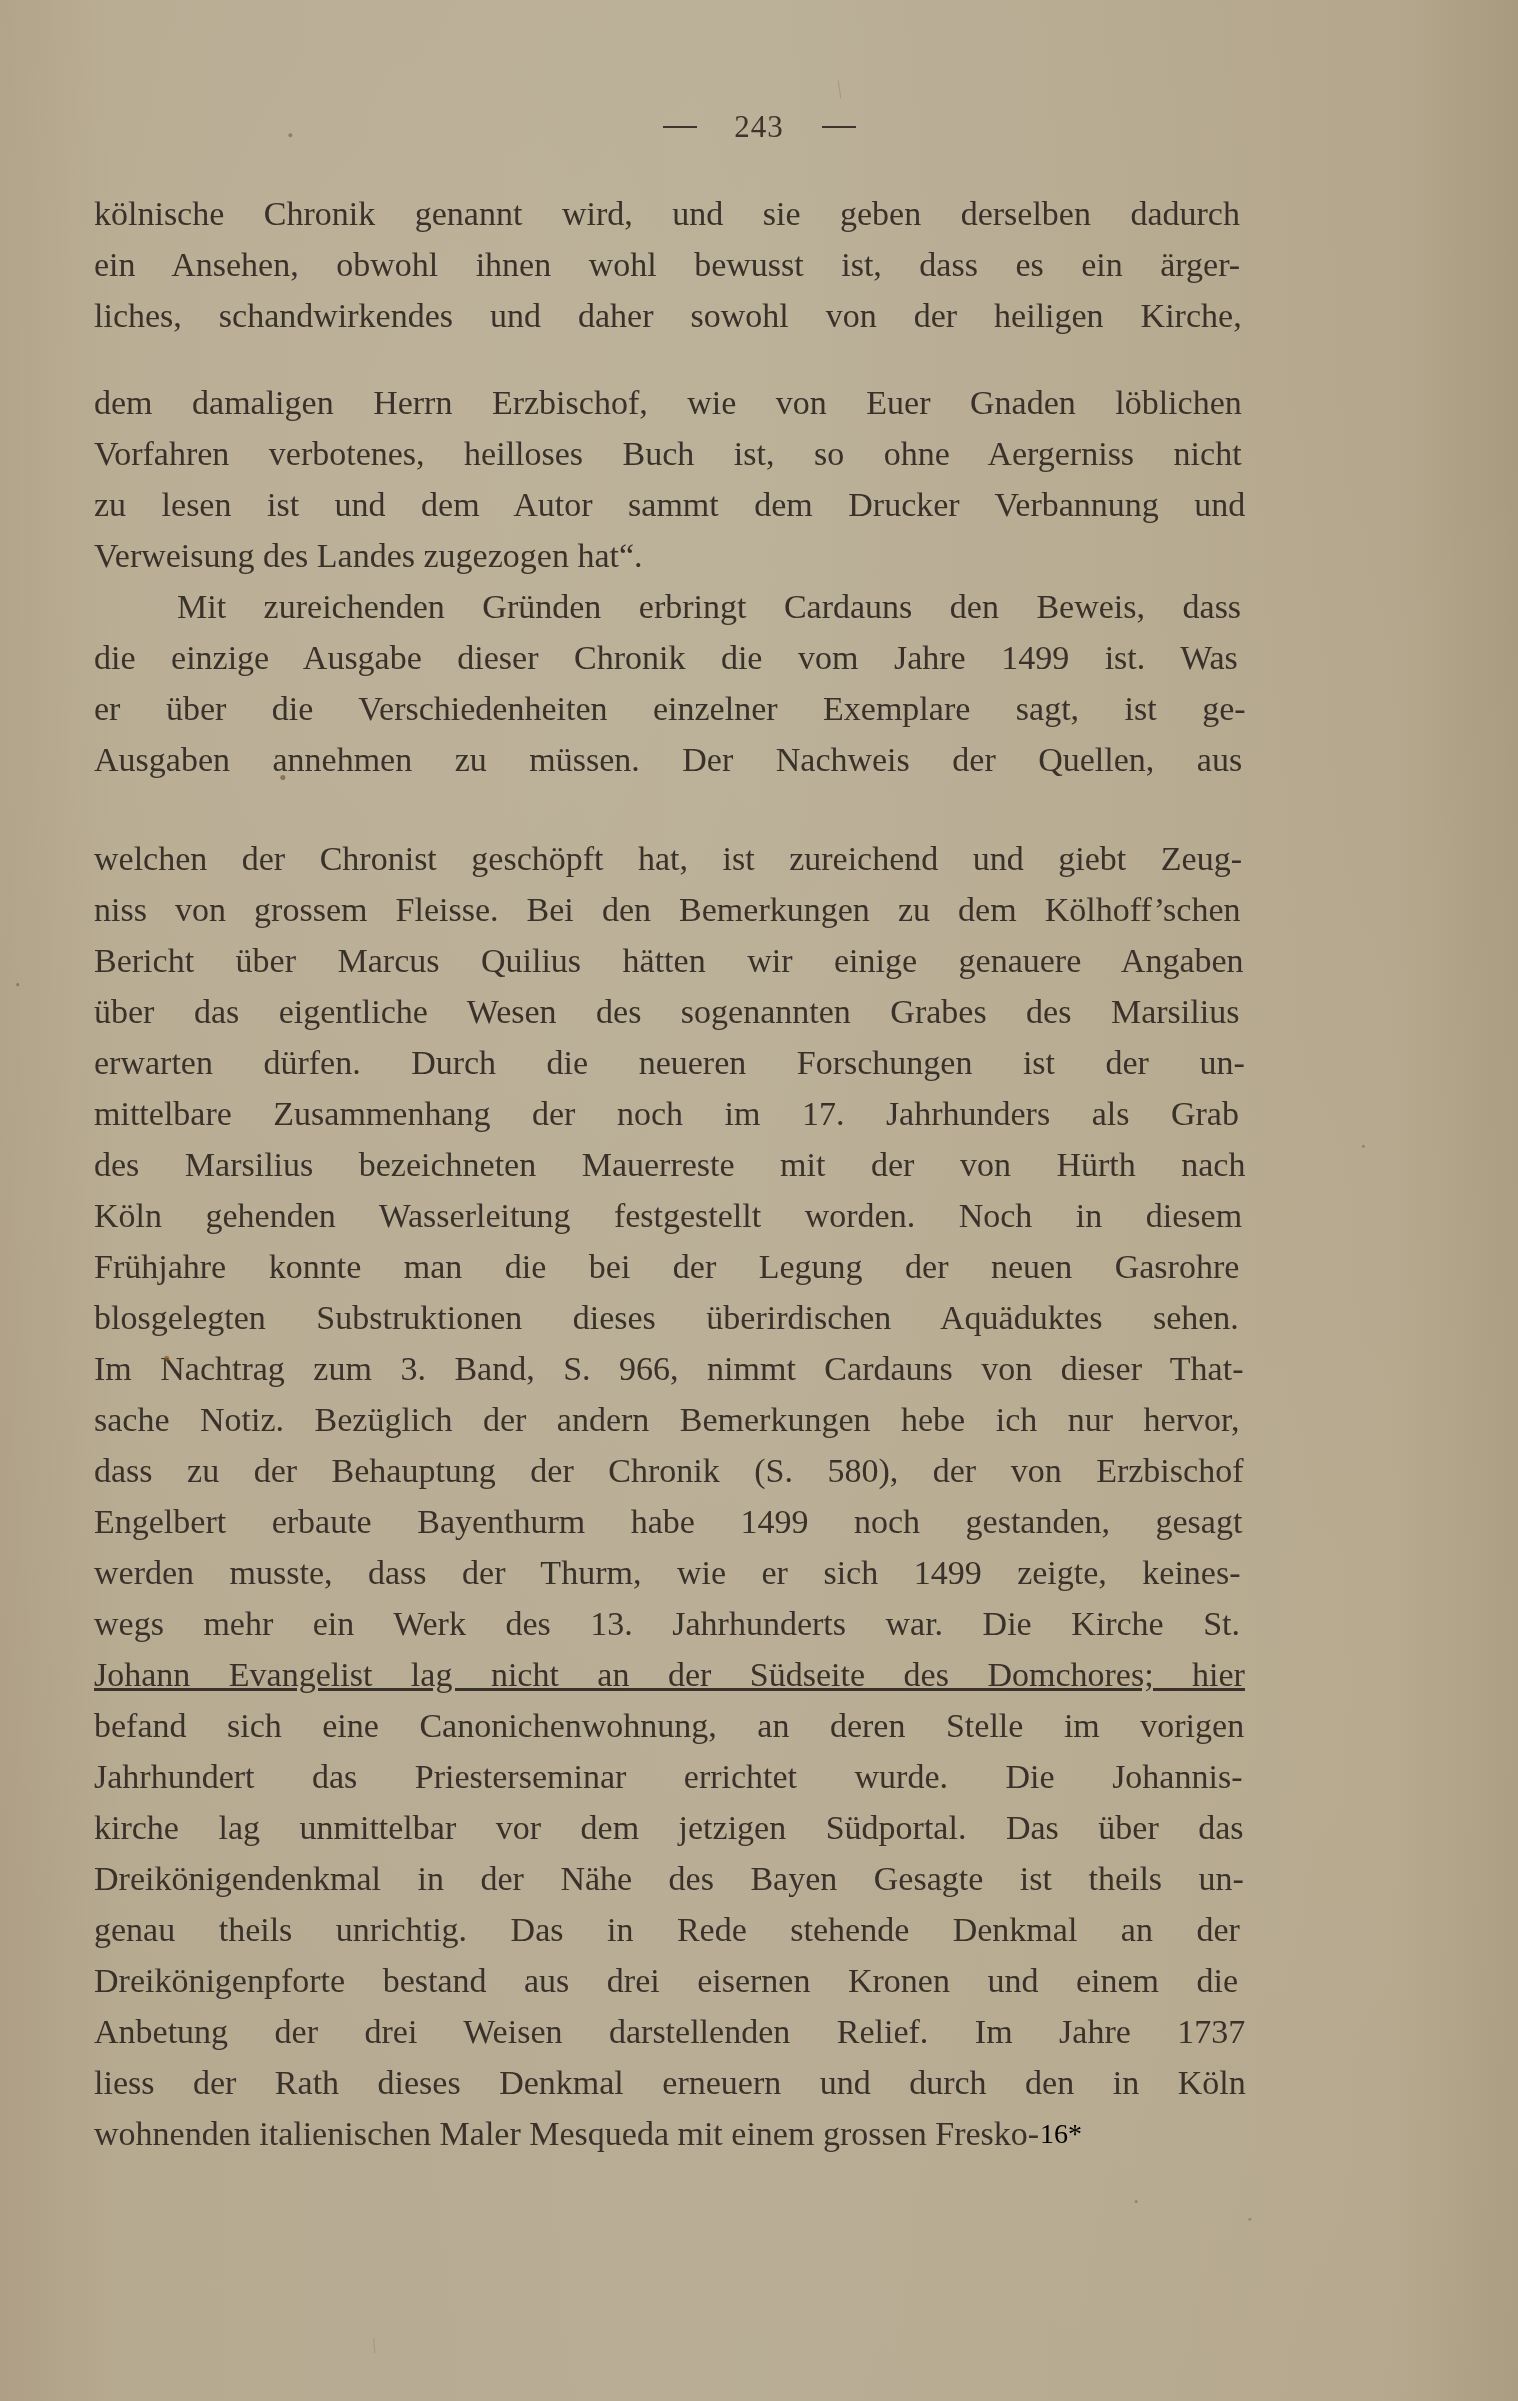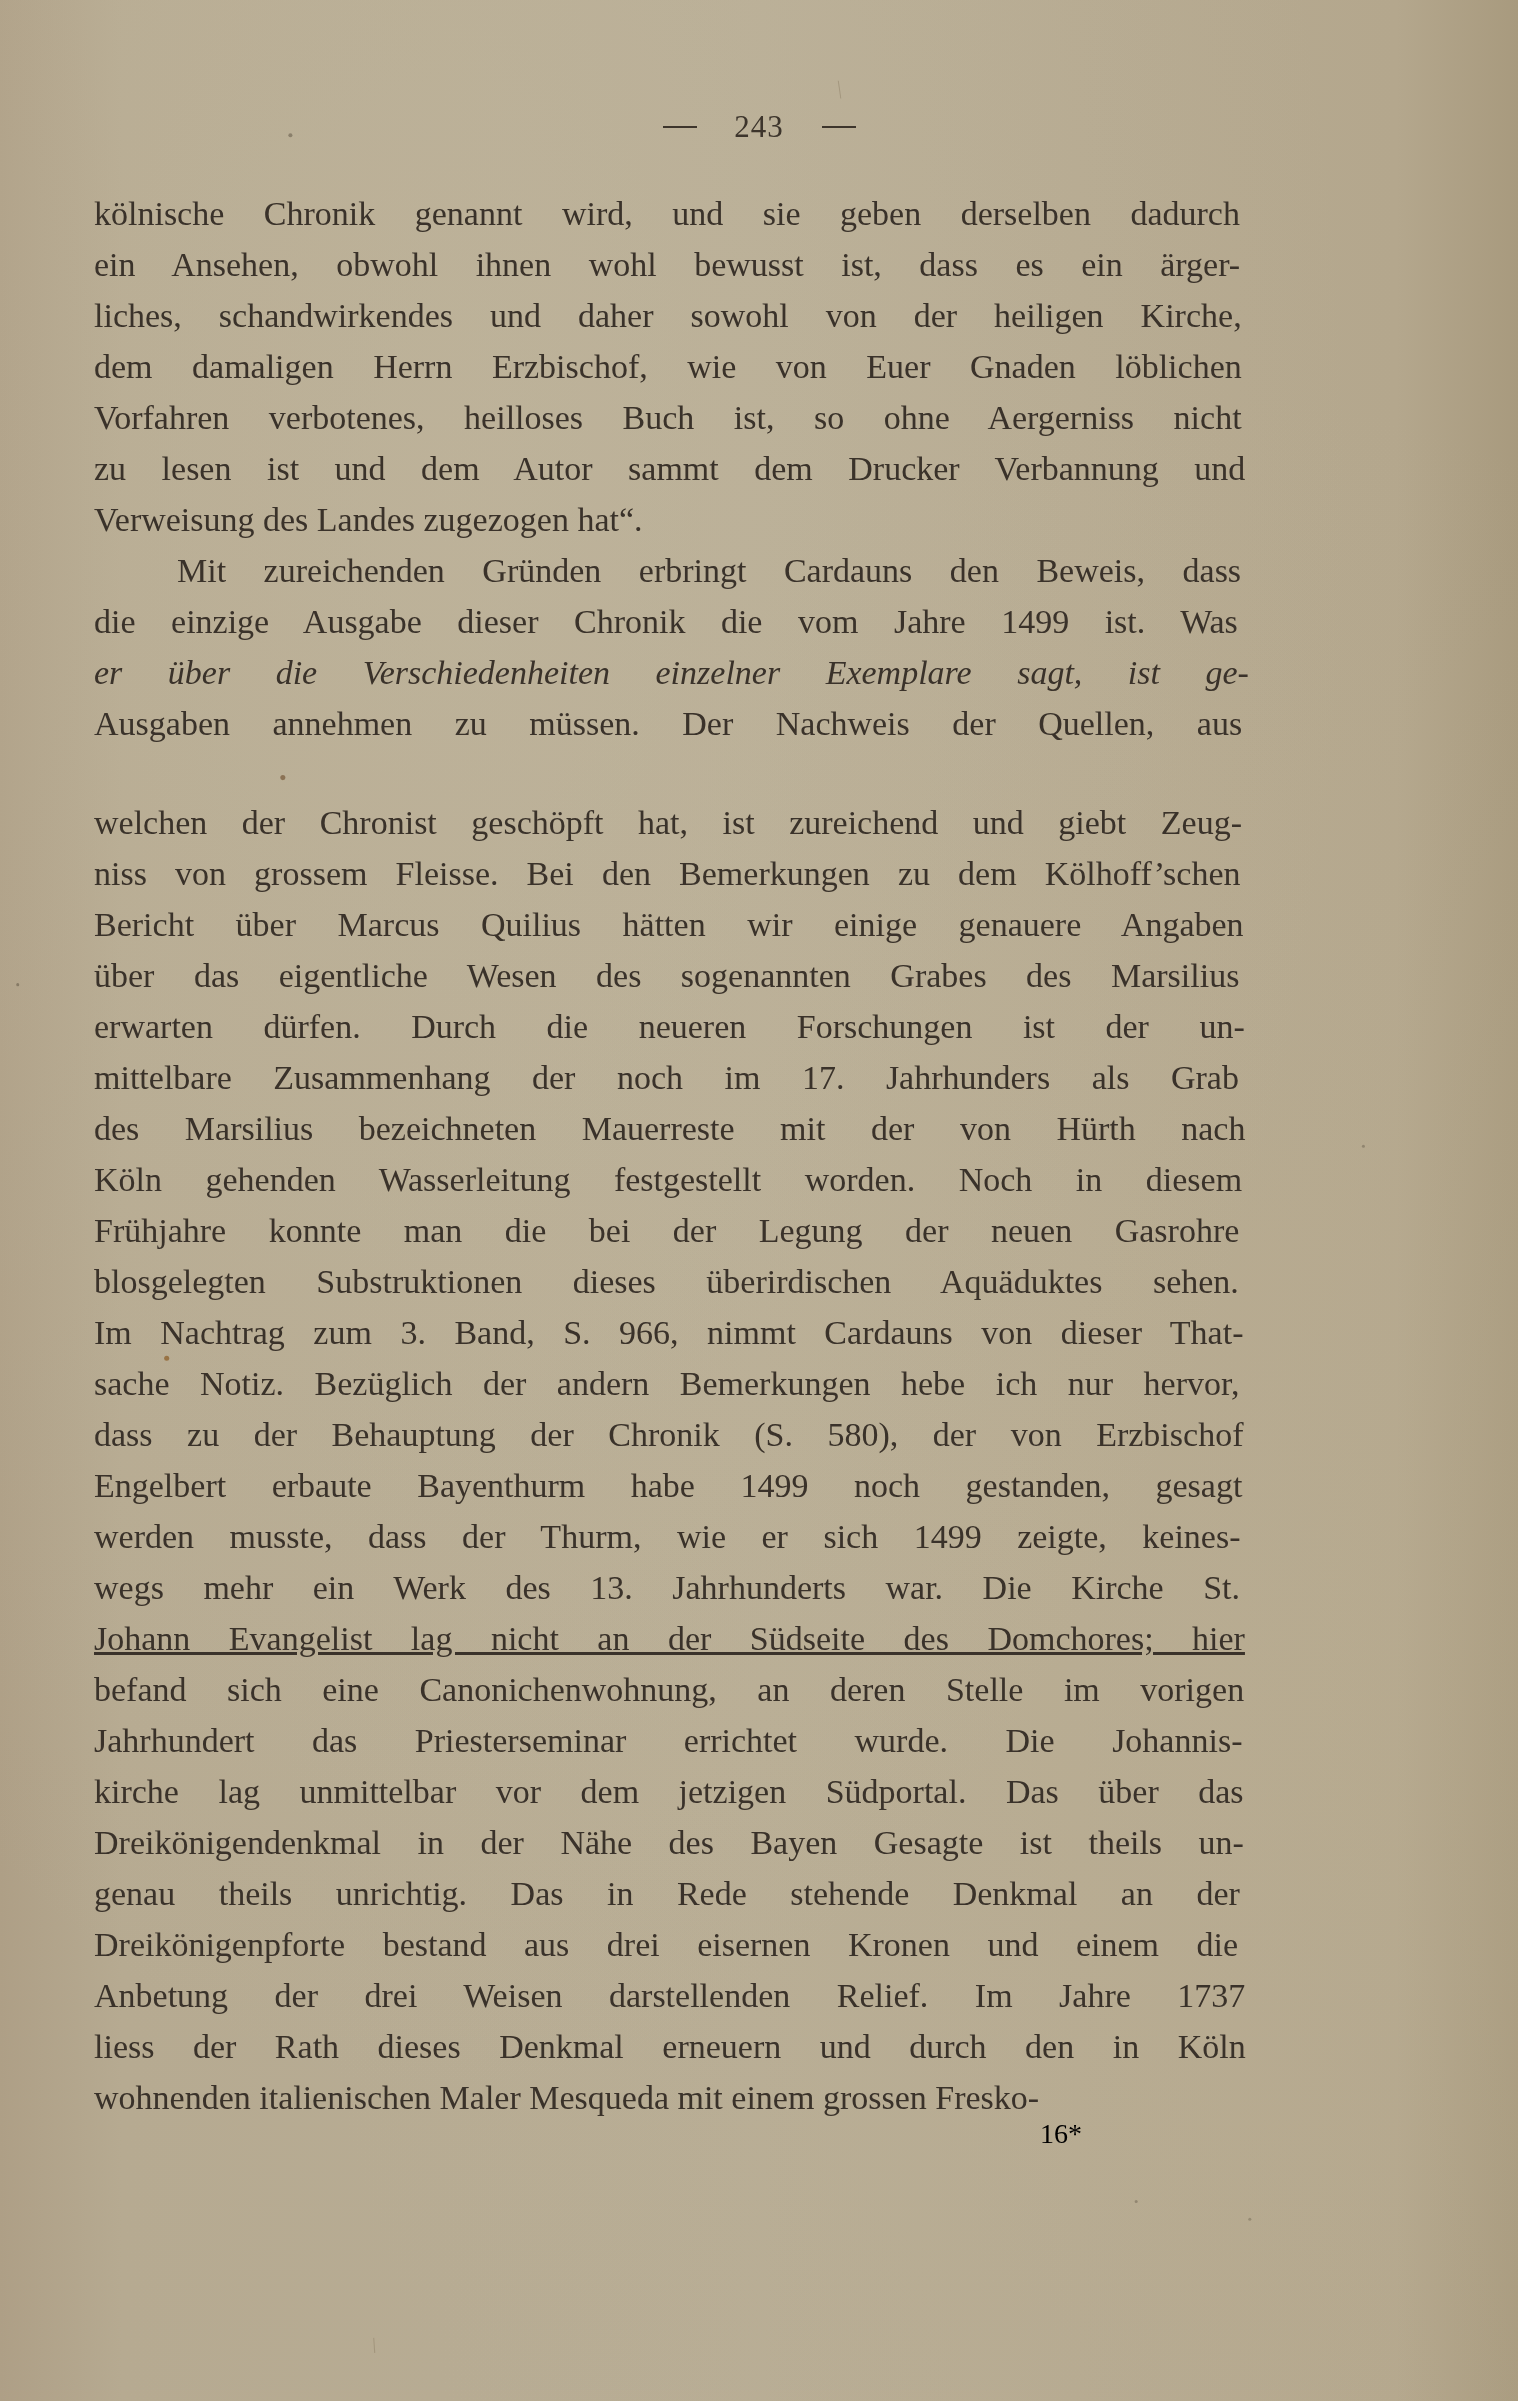--- a/index.html
+++ b/index.html
@@ -98,27 +98,27 @@
   <div class="header">
     <span class="dash"></span>
     <span class="num">243</span>
     <span class="dash"></span>
   </div>
 
   <div class="body-text" id="body-text">
       <div class="line" style="text-align: left; text-align-last: left;"><span style="white-space: nowrap; word-spacing: 31px;">kölnische Chronik genannt wird, und sie geben derselben dadurch</span></div>
       <div class="line" style="text-align: left; text-align-last: left;"><span style="white-space: nowrap; word-spacing: 29px;">ein Ansehen, obwohl ihnen wohl bewusst ist, dass es ein ärger-</span></div>
       <div class="line" style="text-align: left; text-align-last: left;"><span style="white-space: nowrap; word-spacing: 28.5px;">liches, schandwirkendes und daher sowohl von der heiligen Kirche,</span></div>
-      <div class="line" style="text-align: left; text-align-last: left;"><span style="white-space: nowrap; word-spacing: 31px;">dem damaligen Herrn Erzbischof, wie von Euer Gnaden löblichen</span></div>
+      <div class="line" style="text-align: left; text-align-last: left; margin-top: 36px;"><span style="white-space: nowrap; word-spacing: 31px;">dem damaligen Herrn Erzbischof, wie von Euer Gnaden löblichen</span></div>
       <div class="line" style="text-align: left; text-align-last: left;"><span style="white-space: nowrap; word-spacing: 31px;">Vorfahren verbotenes, heilloses Buch ist, so ohne Aergerniss nicht</span></div>
       <div class="line" style="text-align: left; text-align-last: left;"><span style="white-space: nowrap; word-spacing: 27px;">zu lesen ist und dem Autor sammt dem Drucker Verbannung und</span></div>
       <div class="line last" style="text-align: left; text-align-last: left;"><span style="white-space: nowrap;">Verweisung des Landes zugezogen hat“.</span></div>
       <div class="line indent" style="text-align: left; text-align-last: left;"><span style="white-space: nowrap; word-spacing: 29px;">Mit zureichenden Gründen erbringt Cardauns den Beweis, dass</span></div>
       <div class="line" style="text-align: left; text-align-last: left;"><span style="white-space: nowrap; word-spacing: 27px;">die einzige Ausgabe dieser Chronik die vom Jahre 1499 ist. Was</span></div>
-      <div class="line" style="text-align: left; text-align-last: left;"><span style="white-space: nowrap; word-spacing: 37px; font-style: italic;">er über die Verschiedenheiten einzelner Exemplare sagt, ist ge-</span></div>
+      <div class="line" style="text-align: left; text-align-last: left;"><span style="white-space: nowrap; word-spacing: 37px;">er über die Verschiedenheiten einzelner Exemplare sagt, ist ge-</span></div>
       <div class="line" style="text-align: left; text-align-last: left;"><span style="white-space: nowrap; word-spacing: 34px;">Ausgaben annehmen zu müssen. Der Nachweis der Quellen, aus</span></div>
       <div class="line" style="text-align: left; text-align-last: left; margin-top: 48px;"><span style="white-space: nowrap; word-spacing: 26px;">welchen der Chronist geschöpft hat, ist zureichend und giebt Zeug-</span></div>
       <div class="line" style="text-align: left; text-align-last: left;"><span style="white-space: nowrap; word-spacing: 19.6px;">niss von grossem Fleisse. Bei den Bemerkungen zu dem Kölhoff’schen</span></div>
       <div class="line" style="text-align: left; text-align-last: left;"><span style="white-space: nowrap; word-spacing: 33px;">Bericht über Marcus Quilius hätten wir einige genauere Angaben</span></div>
       <div class="line" style="text-align: left; text-align-last: left;"><span style="white-space: nowrap; word-spacing: 31px;">über das eigentliche Wesen des sogenannten Grabes des Marsilius</span></div>
       <div class="line" style="text-align: right; text-align-last: left;"><span style="white-space: nowrap; word-spacing: 42px;">erwarten dürfen. Durch die neueren Forschungen ist der un-</span></div>
       <div class="line" style="text-align: left; text-align-last: left;"><span style="white-space: nowrap; word-spacing: 33px;">mittelbare Zusammenhang der noch im 17. Jahrhunders als Grab</span></div>
       <div class="line" style="text-align: left; text-align-last: left;"><span style="white-space: nowrap; word-spacing: 37px;">des Marsilius bezeichneten Mauerreste mit der von Hürth nach</span></div>
       <div class="line" style="text-align: left; text-align-last: left;"><span style="white-space: nowrap; word-spacing: 35px;">Köln gehenden Wasserleitung festgestellt worden. Noch in diesem</span></div>
       <div class="line" style="text-align: left; text-align-last: left;"><span style="white-space: nowrap; word-spacing: 34px;">Frühjahre konnte man die bei der Legung der neuen Gasrohre</span></div>

